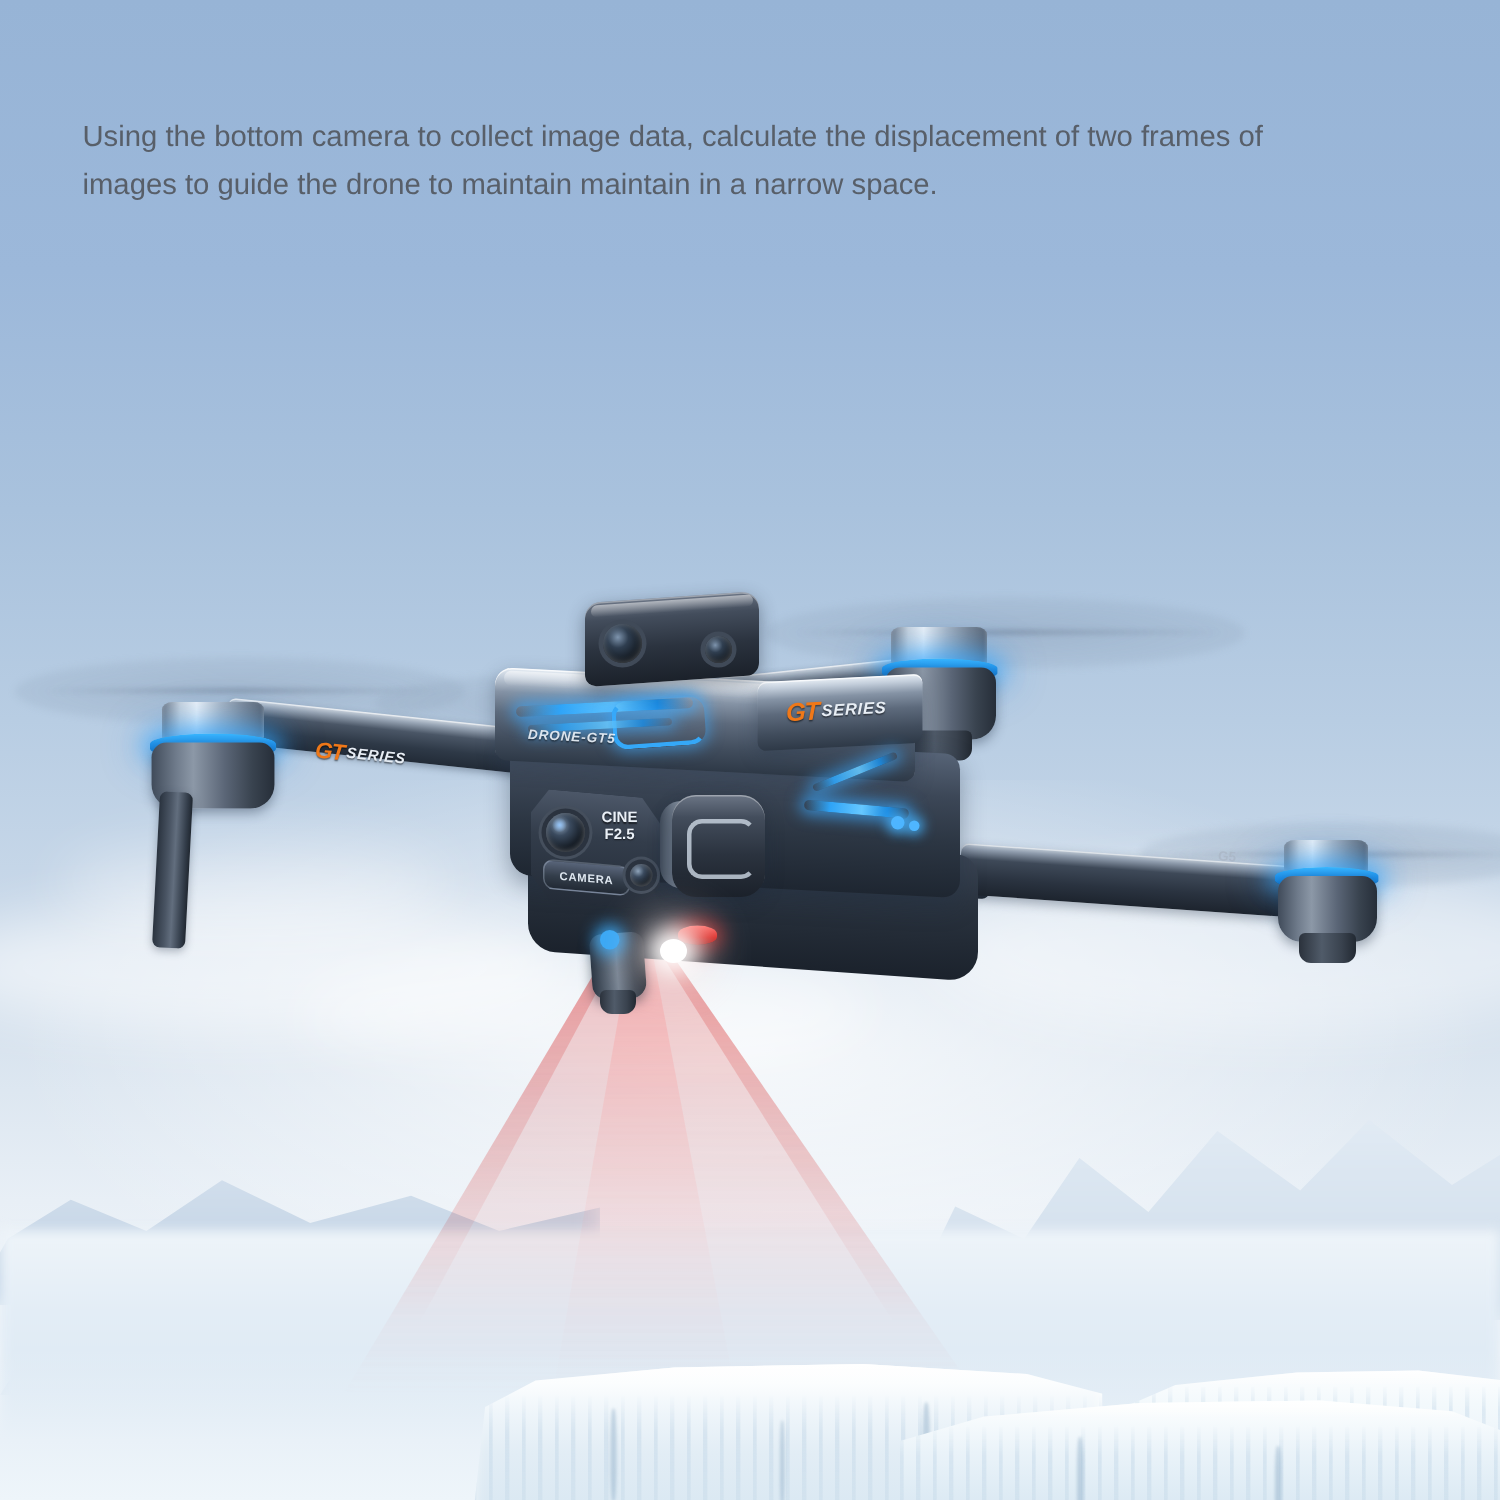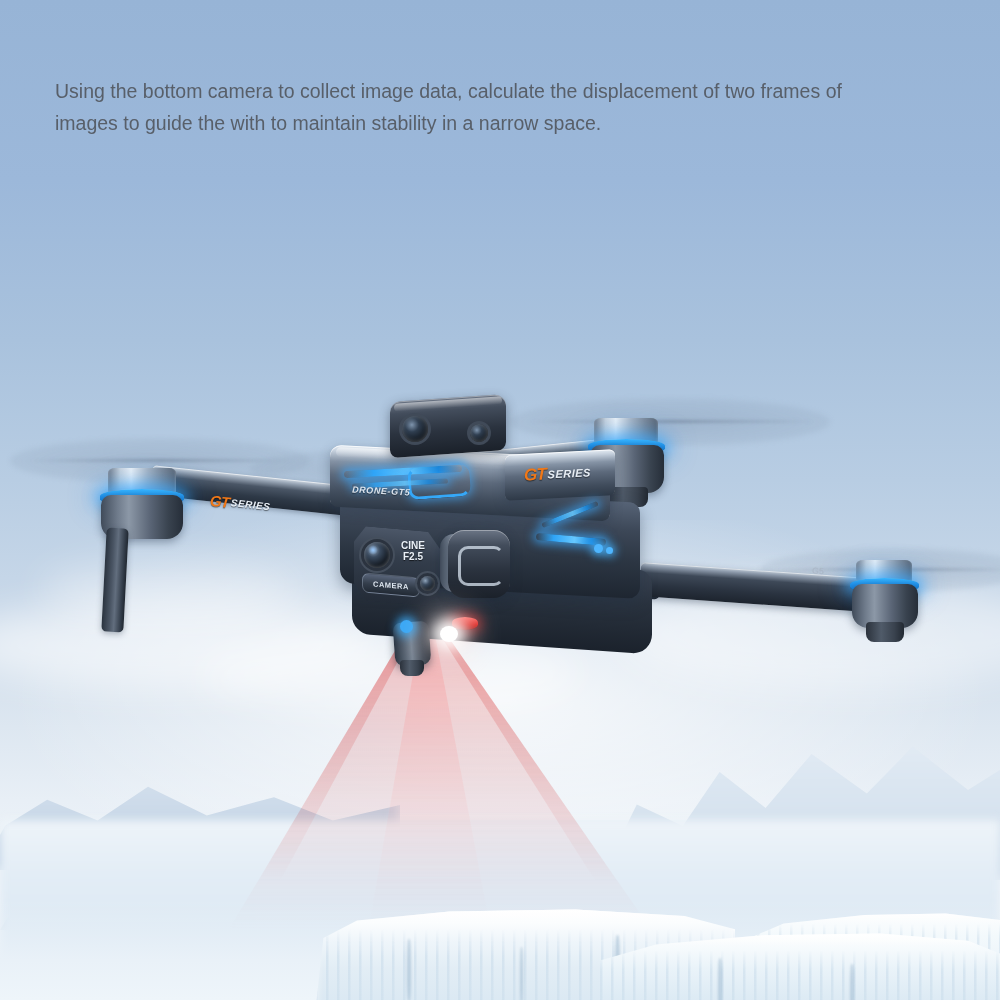--- a/index.html
+++ b/index.html
@@ -326,16 +326,16 @@
 
     <div class="pod" style="left:394px;top:622px;width:36px;height:44px;transform:rotate(-4deg);"></div>
     <div class="pod-blue" style="left:400px;top:620px;width:13px;height:13px;"></div>
     <div class="pod-red" style="left:452px;top:617px;width:26px;height:13px;"></div>
     <div class="pod-white" style="left:440px;top:626px;width:18px;height:16px;"></div>
     <div class="motor-nut" style="left:400px;top:660px;width:24px;height:16px;"></div>
 
   </div>
 
   <div class="textblock">
-    <p class="subcopy">Using the bottom camera to collect image data, calculate the displacement of two frames of images to guide the with to maintain stability in a narrow space.</p>
+    <p class="subcopy">Using the bottom camera to collect image data, calculate the displacement of two frames of images to guide the drone to maintain maintain in a narrow space.</p>
   </div>
 
 </div>
 
 </body></html>

